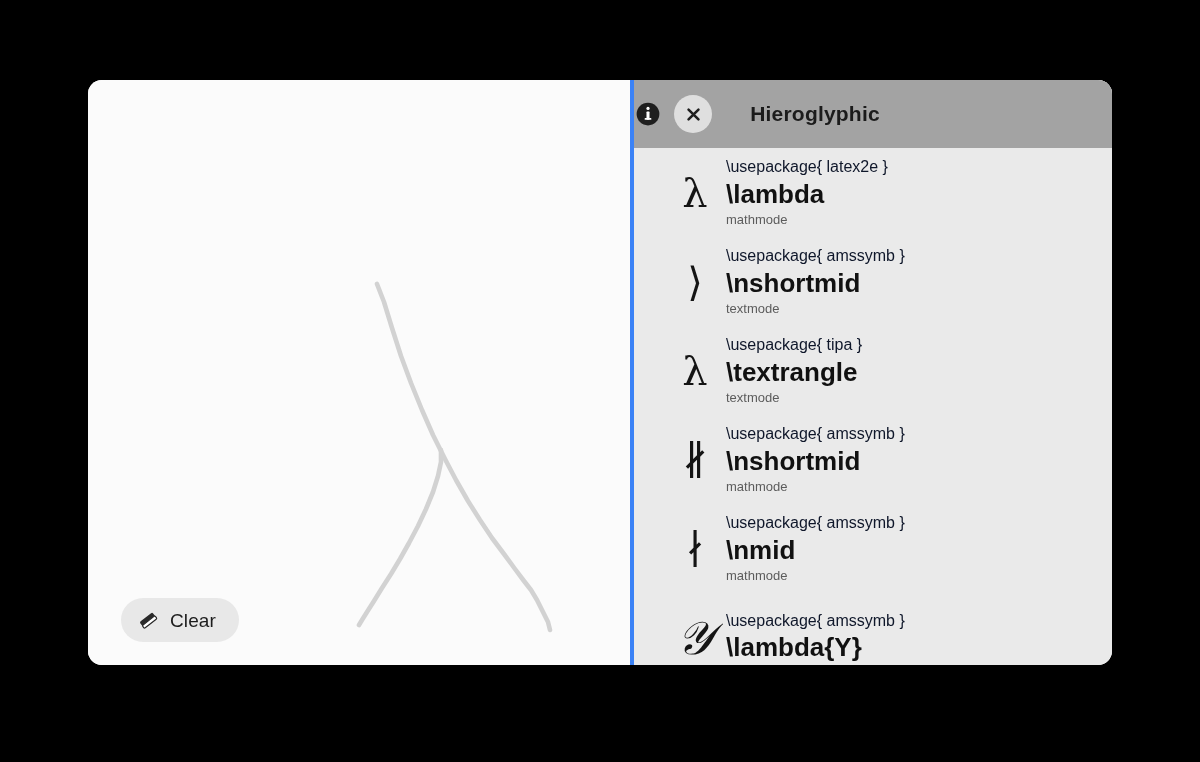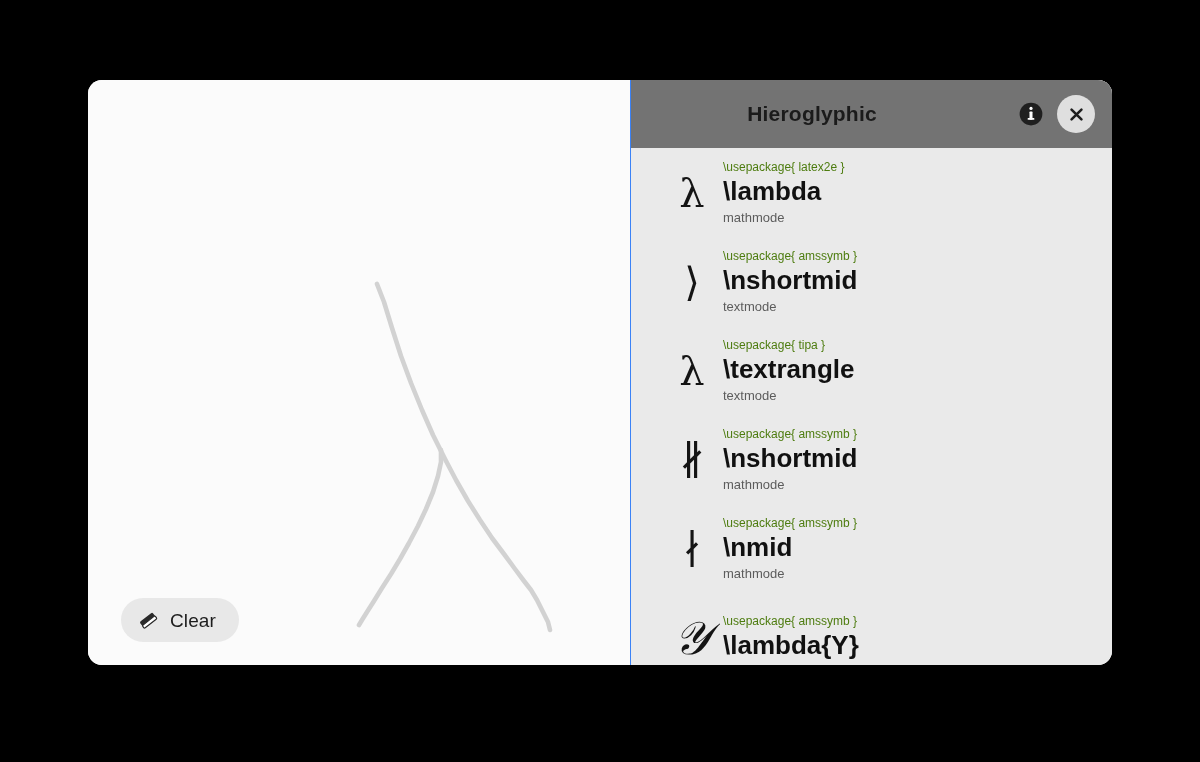--- a/index.html
+++ b/index.html
@@ -34,21 +34,21 @@
     background: #fafafa;
     box-shadow: 0 2px 12px rgba(0,0,0,0.55);
   }
 
   
   .canvas-pane {
     position: relative;
     width: 542px;
     height: 585px;
     background: #fbfbfb;
-    border-right: 1px solid #3b82f6;
+    border-right: 4px solid #3b82f6;
     flex: 0 0 auto;
   }
 
   .drawing-surface {
     position: absolute;
     left: 0;
     top: 0;
     width: 542px;
     height: 585px;
   }
@@ -95,23 +95,22 @@
     flex-direction: column;
     overflow: hidden;
   }
 
   .headerbar {
     position: relative;
     height: 68px;
     flex: 0 0 auto;
     display: flex;
     align-items: center;
-    justify-content: flex-end;
     padding-right: 18px;
-    background: #737373;
+    background: #a3a3a3;
   }
 
   .header-title {
     position: absolute;
     left: 0;
     right: 0;
     top: 0;
     height: 68px;
     line-height: 68px;
     text-align: center;
@@ -195,22 +194,22 @@
 
   .text-cell {
     flex: 1 1 auto;
     display: flex;
     flex-direction: column;
     justify-content: center;
     min-width: 0;
   }
 
   .pkg-text {
-    font-size: 12px;
-    color: #4d7c0f;
+    font-size: 16px;
+    color: #0f172a;
     line-height: 1.35;
     white-space: nowrap;
   }
 
   .cmd-text {
     font-size: 26px;
     font-weight: bold;
     color: #111111;
     line-height: 1.3;
     white-space: nowrap;

